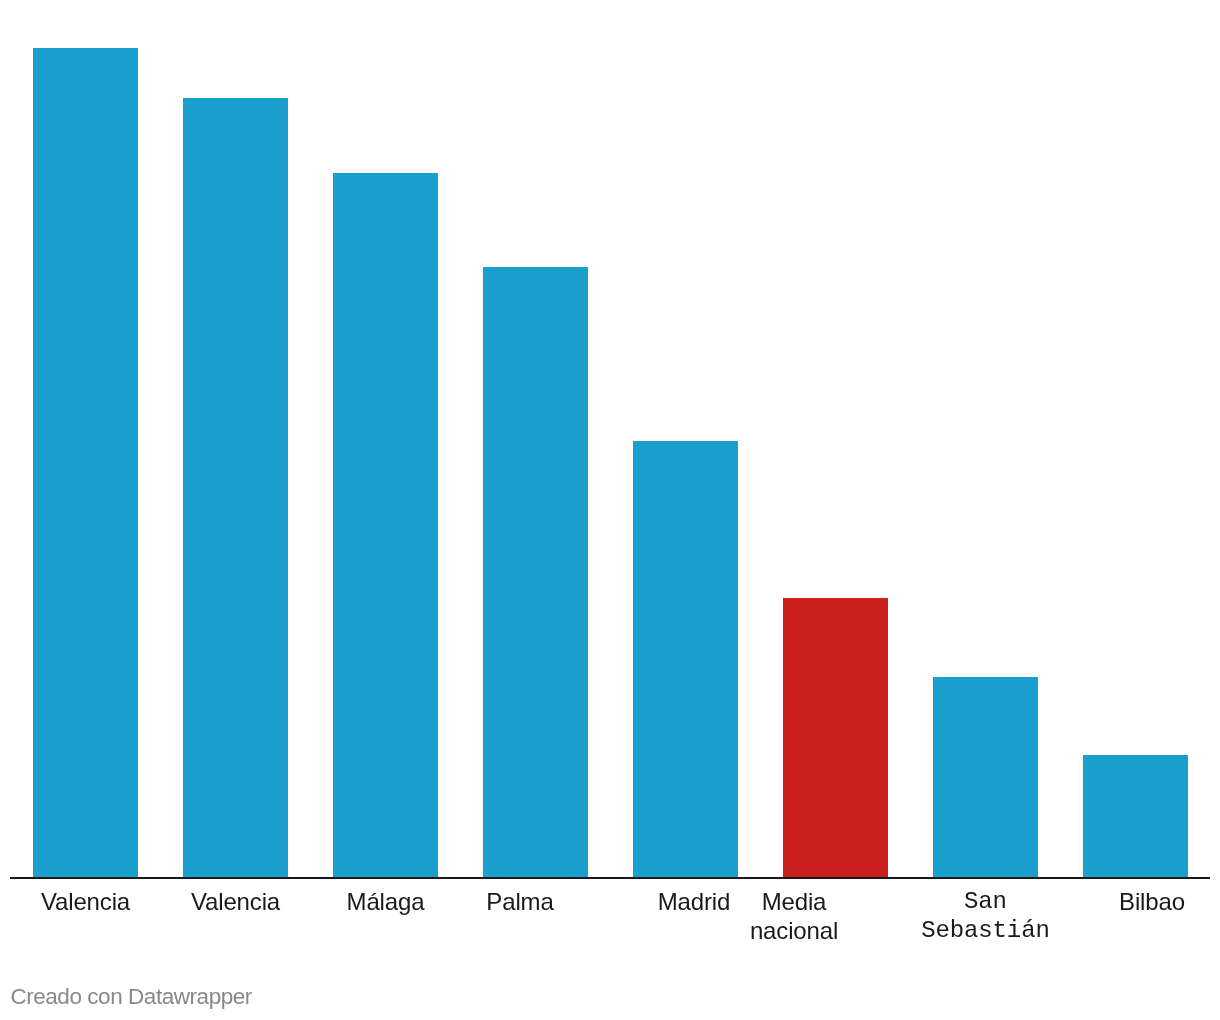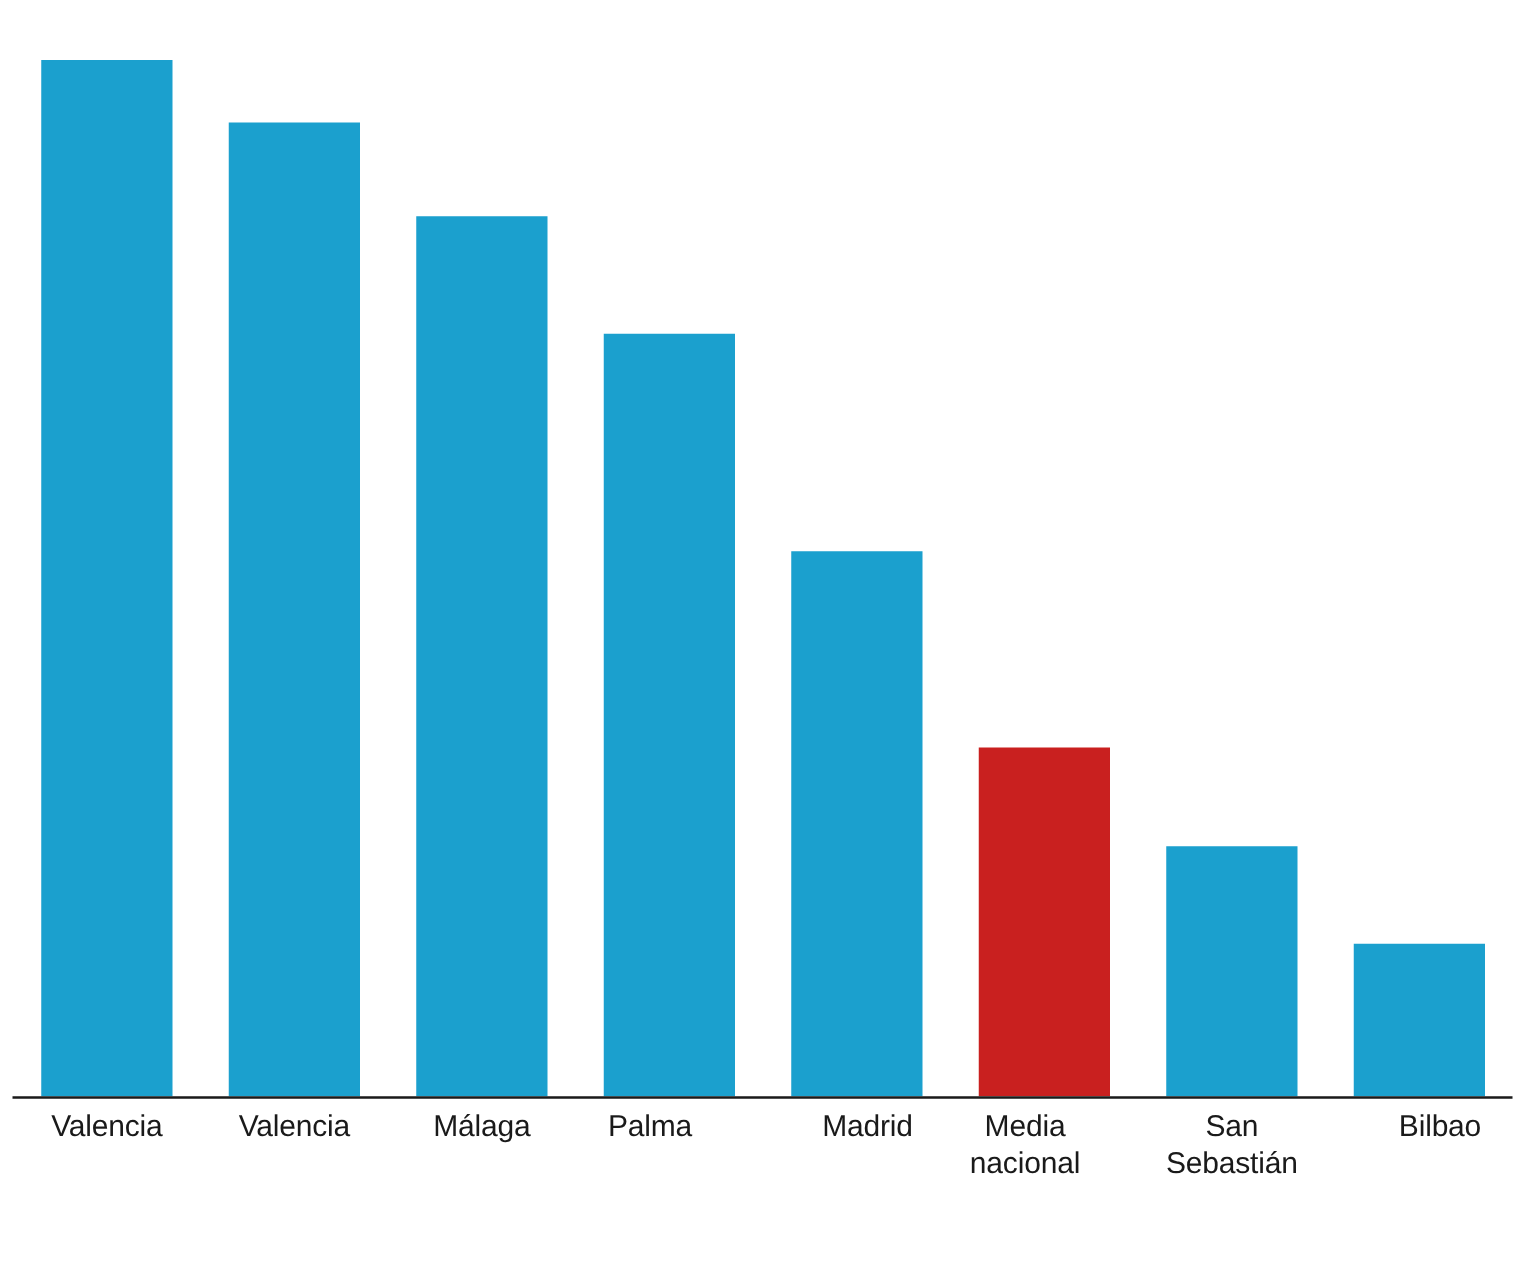--- a/index.html
+++ b/index.html
@@ -43,25 +43,26 @@
       </div>
       <div class="tick-label" style="left: 310.5px;">
         <span class="tick-line">Málaga</span>
       </div>
       <div class="tick-label" style="left: 445px;">
         <span class="tick-line">Palma</span>
       </div>
       <div class="tick-label" style="left: 619px;">
         <span class="tick-line">Madrid</span>
       </div>
-      <div class="tick-label" style="left: 745px;">
+      <div class="tick-label" style="left: 719px;">
         <span class="tick-line">Media</span>
         <span class="tick-line">nacional</span>
       </div>
-      <div class="tick-label" style="left: 910.5px;">
+      <div class="tick-label" style="left: 910.5px; font-family: Liberation Mono, monospace;">
         <span class="tick-line">San</span>
         <span class="tick-line">Sebastián</span>
       </div>
       <div class="tick-label" style="left: 1077px;">
         <span class="tick-line">Bilbao</span>
       </div>
     </div>
+  <div class="footer" style="color: rgb(136, 136, 136);">Creado con Datawrapper</div>
 </div>
 
 </body></html>

